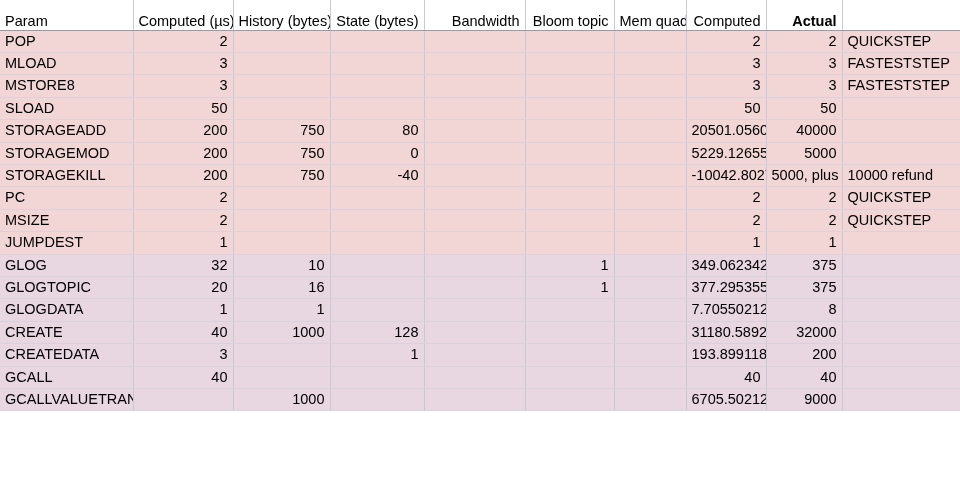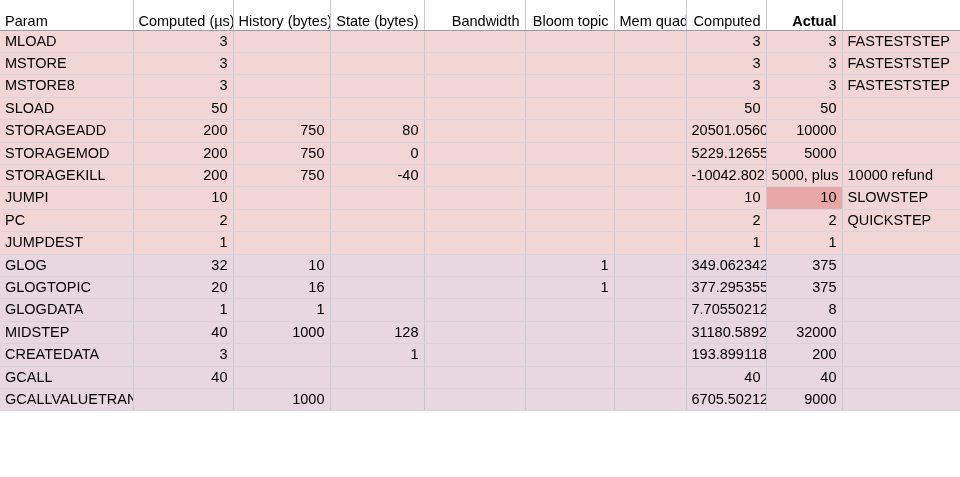--- a/index.html
+++ b/index.html
@@ -88,33 +88,33 @@
         <th class="c-right">Bandwidth</th>
         <th class="c-right">Bloom topic</th>
         <th class="c-right">Mem quad</th>
         <th class="c-right">Computed</th>
         <th class="c-right bold-head">Actual</th>
         <th class="c-left"></th>
       </tr>
   </thead>
   <tbody id="table-body">
       <tr class="tint-a">
+        <td class="c-left">POP</td>
+        <td class="c-right">2</td>
+        <td class="c-right"></td>
+        <td class="c-right"></td>
+        <td class="c-right"></td>
+        <td class="c-right"></td>
+        <td class="c-right"></td>
+        <td class="c-right">2</td>
+        <td class="c-right bold">2</td>
+        <td class="c-left">QUICKSTEP</td>
+      </tr>
+      <tr class="tint-a">
         <td class="c-left">MLOAD</td>
-        <td class="c-right">3</td>
-        <td class="c-right"></td>
-        <td class="c-right"></td>
-        <td class="c-right"></td>
-        <td class="c-right"></td>
-        <td class="c-right"></td>
-        <td class="c-right">3</td>
-        <td class="c-right bold">3</td>
-        <td class="c-left">FASTESTSTEP</td>
-      </tr>
-      <tr class="tint-a">
-        <td class="c-left">MSTORE</td>
         <td class="c-right">3</td>
         <td class="c-right"></td>
         <td class="c-right"></td>
         <td class="c-right"></td>
         <td class="c-right"></td>
         <td class="c-right"></td>
         <td class="c-right">3</td>
         <td class="c-right bold">3</td>
         <td class="c-left">FASTESTSTEP</td>
       </tr>
@@ -144,21 +144,21 @@
       </tr>
       <tr class="tint-a">
         <td class="c-left">STORAGEADD</td>
         <td class="c-right">200</td>
         <td class="c-right">750</td>
         <td class="c-right">80</td>
         <td class="c-right"></td>
         <td class="c-right"></td>
         <td class="c-right"></td>
         <td class="c-right">20501.05600</td>
-        <td class="c-right bold">10000</td>
+        <td class="c-right bold">40000</td>
         <td class="c-left"></td>
       </tr>
       <tr class="tint-a">
         <td class="c-left">STORAGEMOD</td>
         <td class="c-right">200</td>
         <td class="c-right">750</td>
         <td class="c-right">0</td>
         <td class="c-right"></td>
         <td class="c-right"></td>
         <td class="c-right"></td>
@@ -172,33 +172,33 @@
         <td class="c-right">750</td>
         <td class="c-right">-40</td>
         <td class="c-right"></td>
         <td class="c-right"></td>
         <td class="c-right"></td>
         <td class="c-right">-10042.80272</td>
         <td class="c-right bold">5000, plus</td>
         <td class="c-left">10000 refund</td>
       </tr>
       <tr class="tint-a">
-        <td class="c-left">JUMPI</td>
-        <td class="c-right">10</td>
-        <td class="c-right"></td>
-        <td class="c-right"></td>
-        <td class="c-right"></td>
-        <td class="c-right"></td>
-        <td class="c-right"></td>
-        <td class="c-right">10</td>
-        <td class="c-right bold hl-strong">10</td>
-        <td class="c-left">SLOWSTEP</td>
-      </tr>
-      <tr class="tint-a">
         <td class="c-left">PC</td>
+        <td class="c-right">2</td>
+        <td class="c-right"></td>
+        <td class="c-right"></td>
+        <td class="c-right"></td>
+        <td class="c-right"></td>
+        <td class="c-right"></td>
+        <td class="c-right">2</td>
+        <td class="c-right bold">2</td>
+        <td class="c-left">QUICKSTEP</td>
+      </tr>
+      <tr class="tint-a">
+        <td class="c-left">MSIZE</td>
         <td class="c-right">2</td>
         <td class="c-right"></td>
         <td class="c-right"></td>
         <td class="c-right"></td>
         <td class="c-right"></td>
         <td class="c-right"></td>
         <td class="c-right">2</td>
         <td class="c-right bold">2</td>
         <td class="c-left">QUICKSTEP</td>
       </tr>
@@ -244,21 +244,21 @@
         <td class="c-right">1</td>
         <td class="c-right"></td>
         <td class="c-right"></td>
         <td class="c-right"></td>
         <td class="c-right"></td>
         <td class="c-right">7.705502123</td>
         <td class="c-right bold">8</td>
         <td class="c-left"></td>
       </tr>
       <tr class="tint-b">
-        <td class="c-left">MIDSTEP</td>
+        <td class="c-left">CREATE</td>
         <td class="c-right">40</td>
         <td class="c-right">1000</td>
         <td class="c-right">128</td>
         <td class="c-right"></td>
         <td class="c-right"></td>
         <td class="c-right"></td>
         <td class="c-right">31180.58923</td>
         <td class="c-right bold">32000</td>
         <td class="c-left"></td>
       </tr>

